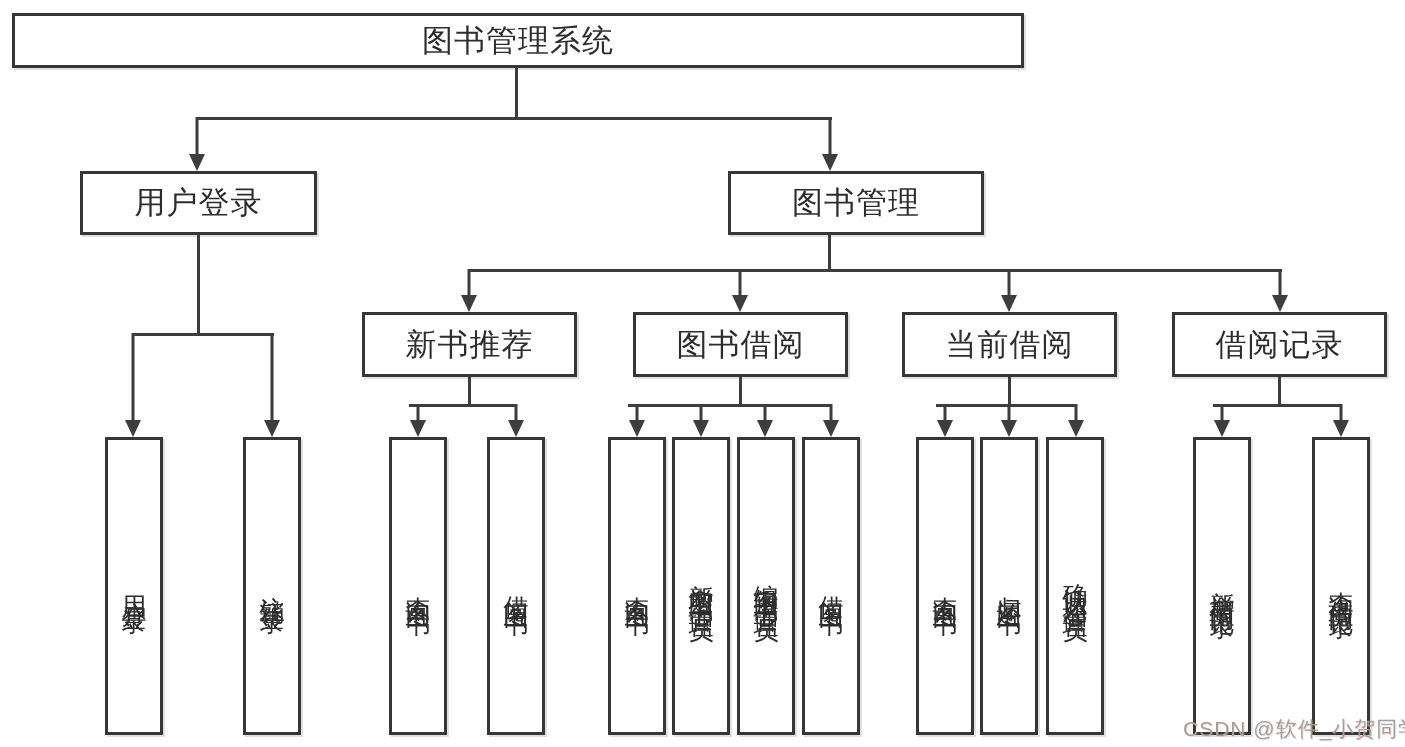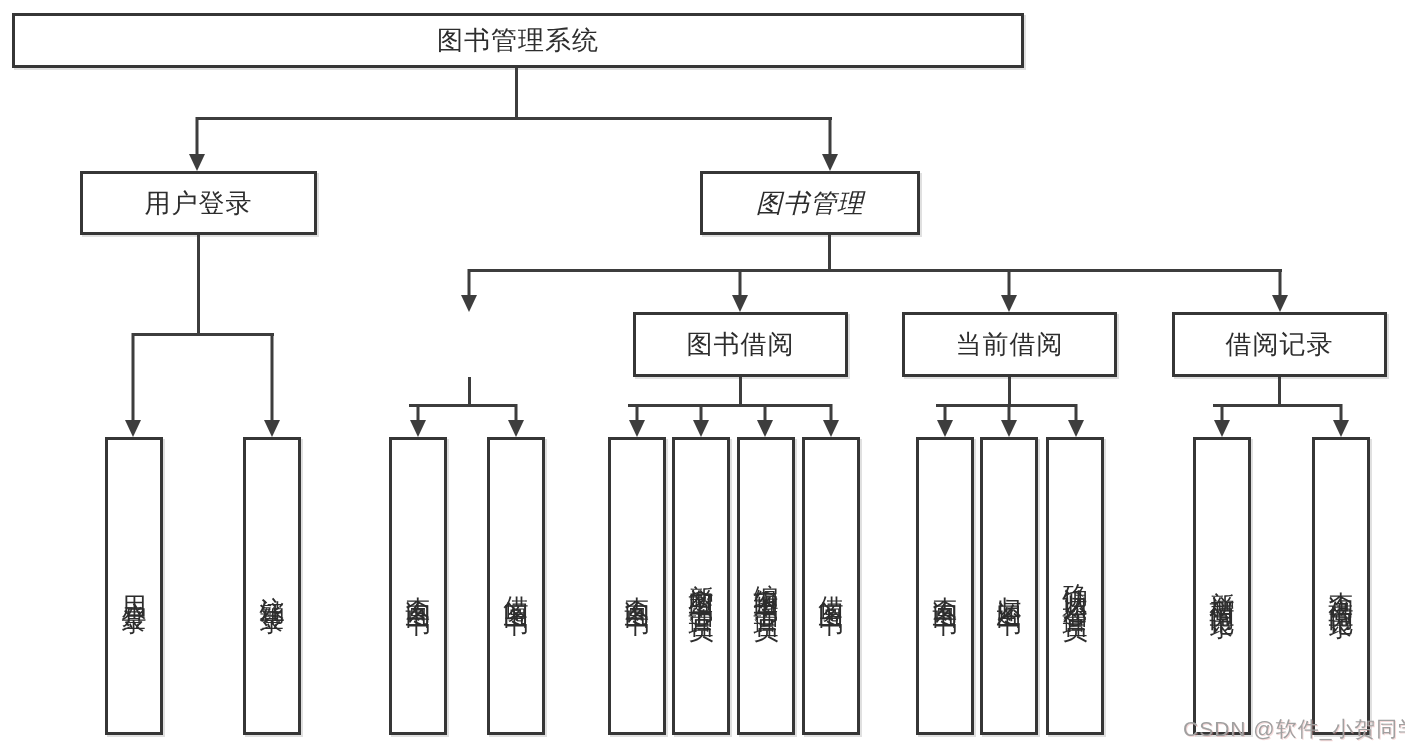--- a/index.html
+++ b/index.html
@@ -19,21 +19,21 @@
     color:var(--text);
     overflow:hidden;
   }
   
   .hbox{
     position:absolute;
     box-sizing:border-box;
     border:3px solid var(--border);
     background:#fff;
     display:flex;align-items:center;justify-content:center;
-    font-size:26px;
+    font-size:31px;
     letter-spacing:1px;
     box-shadow:2px 2px 0 rgba(0,0,0,0.12);
   }
   .vbox{
     position:absolute;
     box-sizing:border-box;
     border:3px solid var(--border);
     background:#fff;
     display:flex;align-items:center;justify-content:center;
     box-shadow:2px 2px 0 rgba(0,0,0,0.12);
@@ -80,36 +80,39 @@
   </div>
 
   <div class="vline" style="left:515px;top:68px;height:51px;"></div>
   <div class="hline" style="left:196px;top:117px;width:636px;"></div>
   <div class="varrow" style="left:188px;top:117px;height:54px;"></div>
   <div class="varrow" style="left:821px;top:117px;height:54px;"></div>
 
   <div class="hbox" style="left:80px;top:171px;width:237px;height:64px;">
     <span>用户登录</span>
   </div>
-  <div class="hbox" style="left:700px;top:171px;width:220px;height:64px;font-style:italic;">
+  <div class="hbox" style="left:728px;top:171px;width:256px;height:64px;">
     <span>图书管理</span>
   </div>
 
   <div class="vline" style="left:197px;top:235px;height:100px;"></div>
   <div class="hline" style="left:132px;top:333px;width:142px;"></div>
   <div class="varrow" style="left:124px;top:333px;height:104px;"></div>
   <div class="varrow" style="left:263px;top:333px;height:104px;"></div>
 
   <div class="vline" style="left:828px;top:235px;height:37px;"></div>
   <div class="hline" style="left:468px;top:269px;width:814px;"></div>
   <div class="varrow" style="left:460px;top:269px;height:43px;"></div>
   <div class="varrow" style="left:731px;top:269px;height:43px;"></div>
   <div class="varrow" style="left:1000px;top:269px;height:43px;"></div>
   <div class="varrow" style="left:1271px;top:269px;height:43px;"></div>
 
+  <div class="hbox" style="left:362px;top:312px;width:215px;height:65px;">
+    <span>新书推荐</span>
+  </div>
   <div class="hbox" style="left:633px;top:312px;width:215px;height:65px;justify-content:center;">
     <span>图书借阅</span>
   </div>
   <div class="hbox" style="left:1172px;top:312px;width:215px;height:65px;">
     <span>借阅记录</span>
   </div>
   <div class="hbox" style="left:902px;top:312px;width:215px;height:65px;">
     <span>当前借阅</span>
   </div>
 

